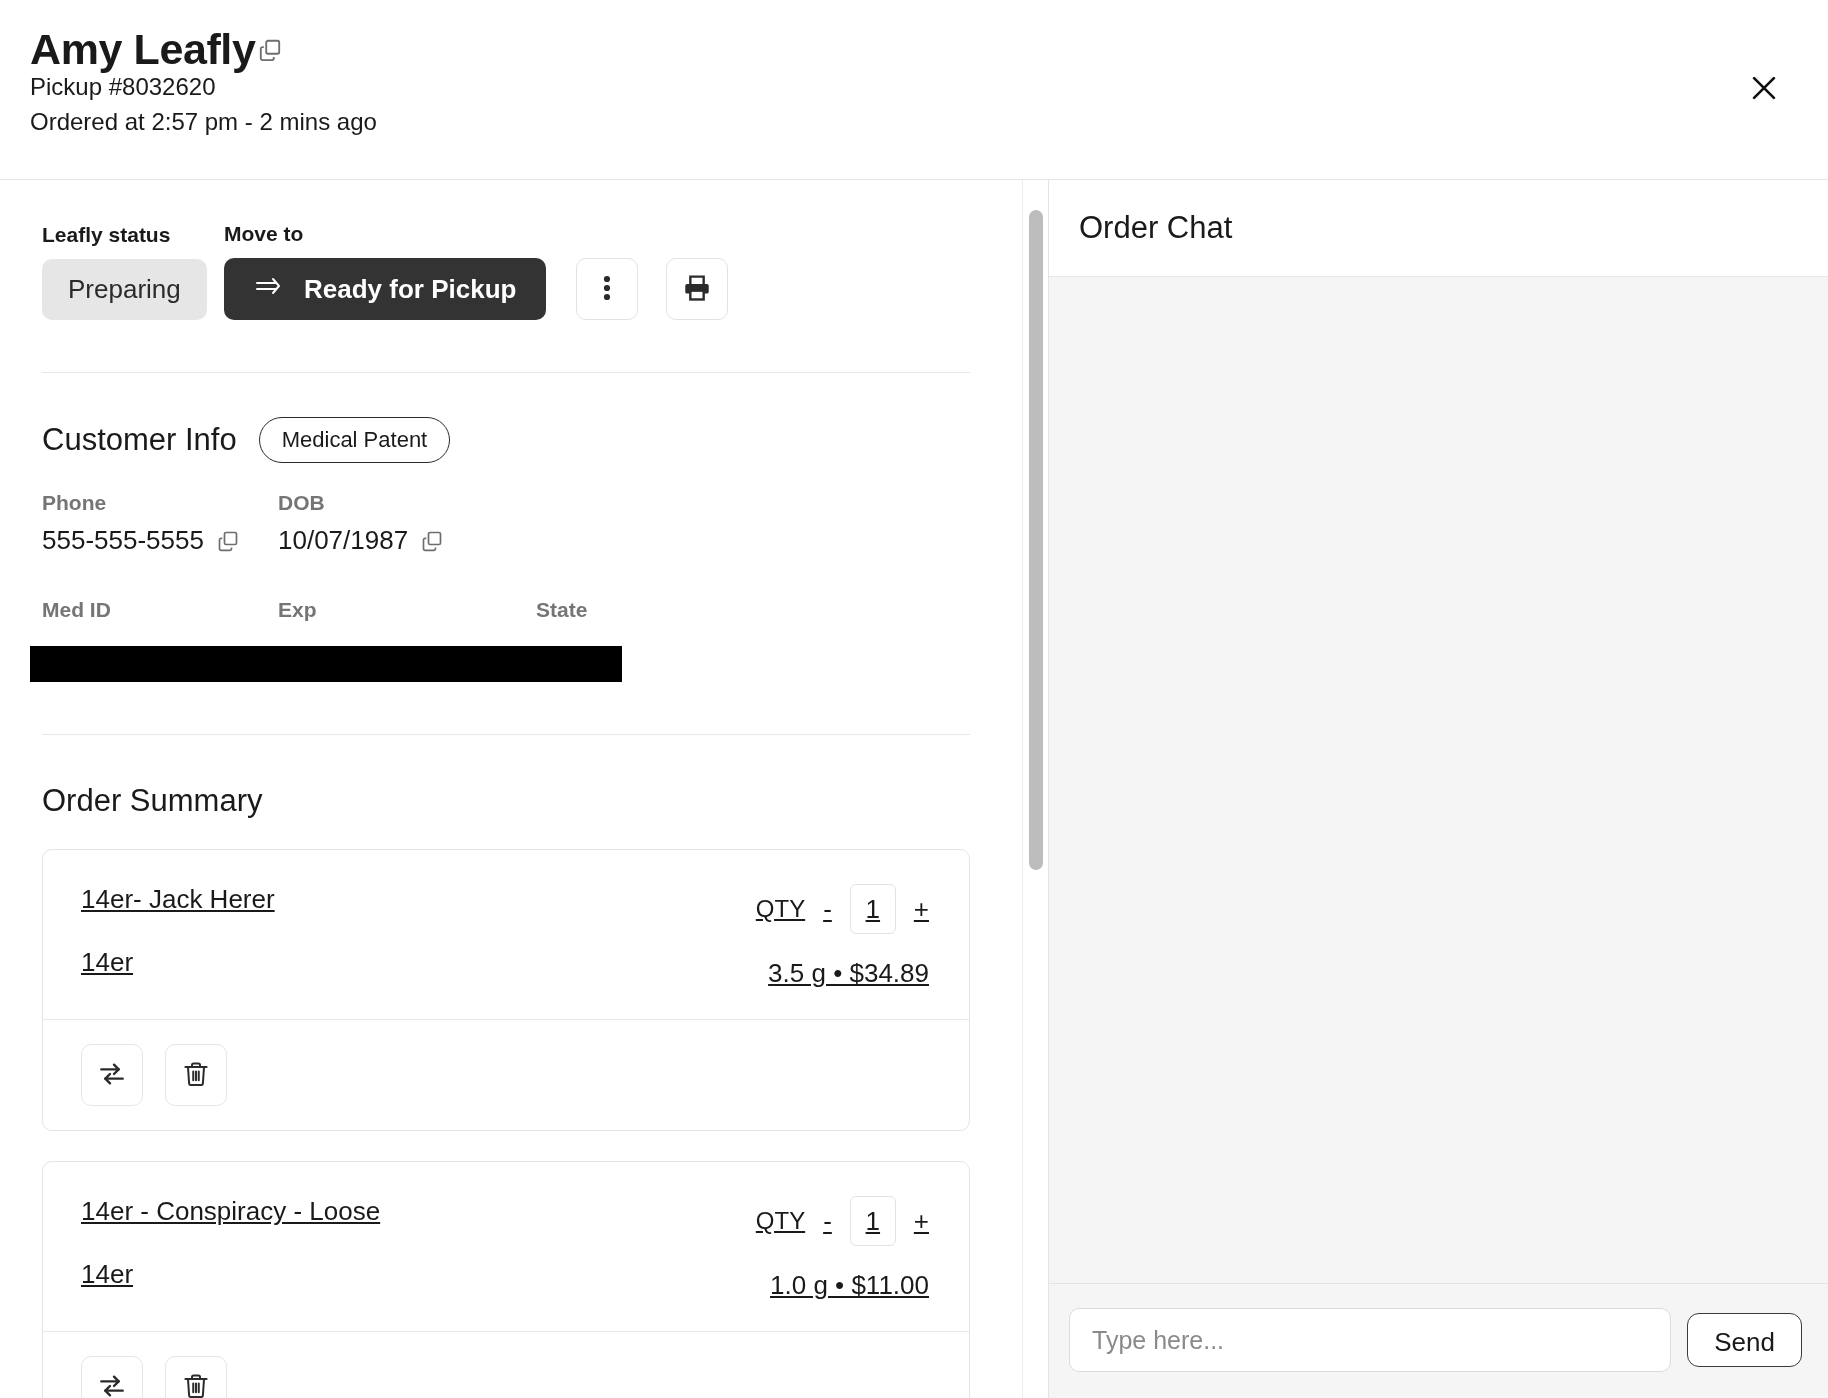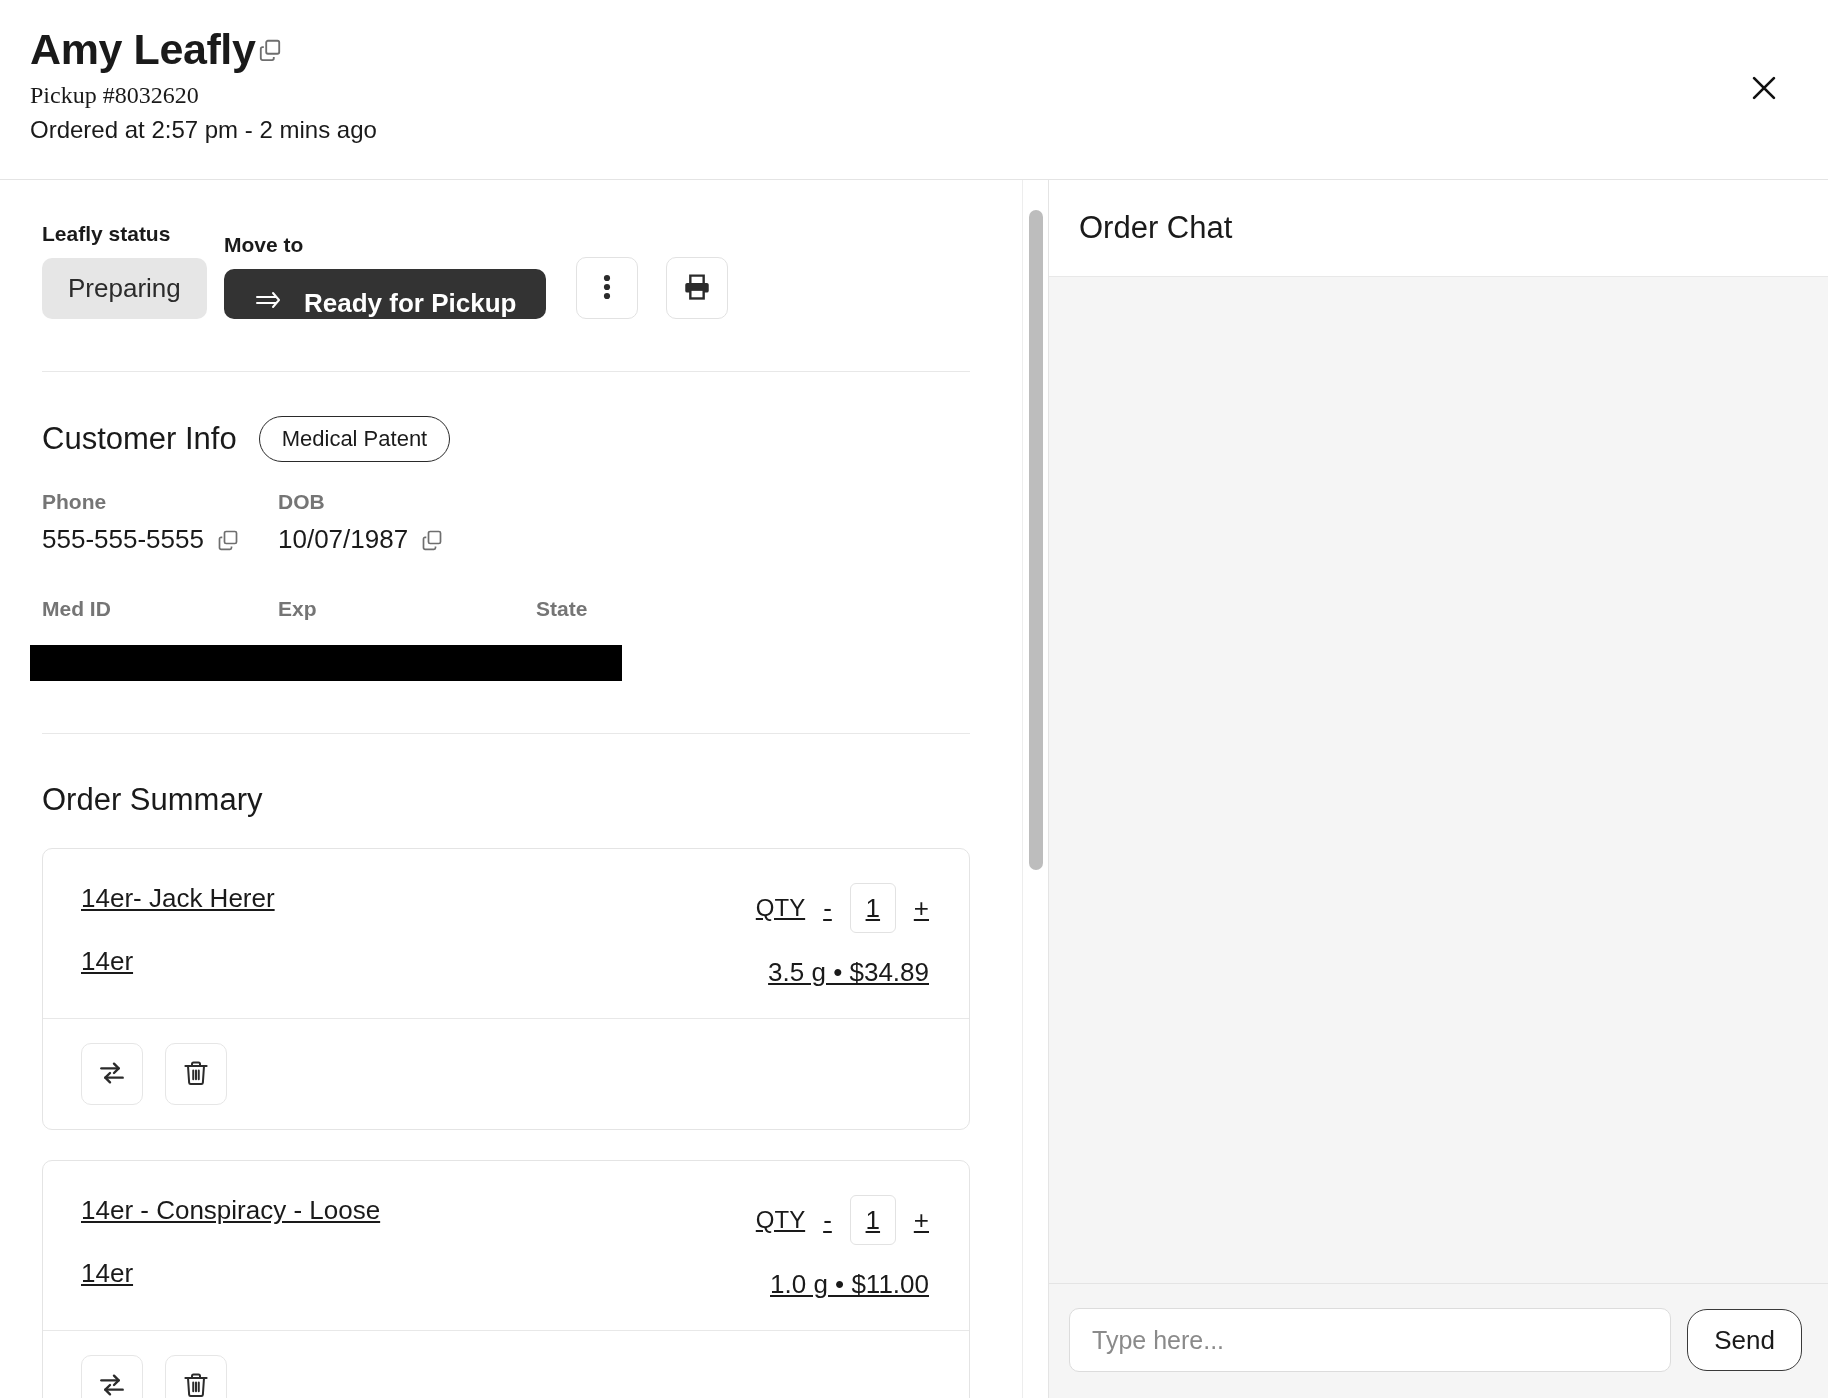--- a/index.html
+++ b/index.html
@@ -17,21 +17,21 @@
     position: relative;
     height: 180px;
     border-bottom: 1px solid #e4e4e4;
     padding: 26px 0 0 30px;
     flex: 0 0 auto;
   }
   .cust-name-row { display: flex; align-items: center; gap: 2px; }
   .cust-name { font-size: 43px; font-weight: 700; letter-spacing: -0.4px; line-height: 1.1; }
   .copy-ico { display: inline-flex; color: #6e6e6e; }
   .copy-ico svg { display: block; }
-  .pickup-line { font-size: 24px; margin-top: 9px; color: #1a1a1a; font-family: Liberation Serif, serif; }
+  .pickup-line { font-size: 24px; color: #1a1a1a; }
   .ordered-line { font-size: 24px; margin-top: 7px; color: #1a1a1a; }
   .close-btn {
     position: absolute; top: 62px; right: 38px;
     width: 52px; height: 52px;
     display: flex; align-items: center; justify-content: center;
     cursor: pointer; background: none; border: none;
   }
 
   
   .body-split { display: flex; flex: 1 1 auto; min-height: 0; }
@@ -50,24 +50,24 @@
   .status-label { font-size: 21px; font-weight: 700; color: #1a1a1a; margin-bottom: 12px; }
   .status-pill {
     display: inline-flex; align-items: center; justify-content: center;
     background: #e6e6e6; border-radius: 10px;
     padding: 0 26px; height: 61px;
     font-size: 26px; color: #2b2b2b;
   }
   .move-block { margin-left: 2px; }
   .move-label { font-size: 21px; font-weight: 700; margin-bottom: 12px; }
   .primary-btn {
-    display: inline-flex; align-items: flex-end; gap: 20px;
+    display: inline-flex; align-items: center; gap: 20px;
     background: #333333; color: #ffffff;
     border: none; border-radius: 10px;
-    height: 50px; padding: 0 30px;
+    height: 62px; padding: 0 30px;
     font-size: 26px; font-weight: 700;
     font-family: "Liberation Sans", sans-serif;
     cursor: pointer;
   }
   .icon-btn {
     width: 62px; height: 62px;
     border: 1px solid #e2e2e2; border-radius: 10px;
     background: #fff; display: inline-flex;
     align-items: center; justify-content: center;
     cursor: pointer; margin-left: 30px;
@@ -154,22 +154,22 @@
   }
   .chat-input {
     flex: 1 1 auto; height: 64px;
     border: 1px solid #dcdcdc; border-radius: 10px;
     background: #ffffff; padding: 0 22px;
     font-size: 25px; color: #1a1a1a;
     font-family: "Liberation Sans", sans-serif;
   }
   .chat-input::placeholder { color: #8a8a8a; }
   .send-btn {
-    height: 62px; padding: 13px 26px;
-    border: 1px solid #3a3a3a; border-radius: 20px;
+    height: 54px; padding: 13px 26px;
+    border: 1px solid #3a3a3a; border-radius: 12px;
     background: #ffffff; font-size: 26px; color: #1a1a1a;
     font-family: "Liberation Sans", sans-serif; cursor: pointer;
   }
 </style>
 </head>
 <body>
 
 <div class="app">
 
   <div class="header">

